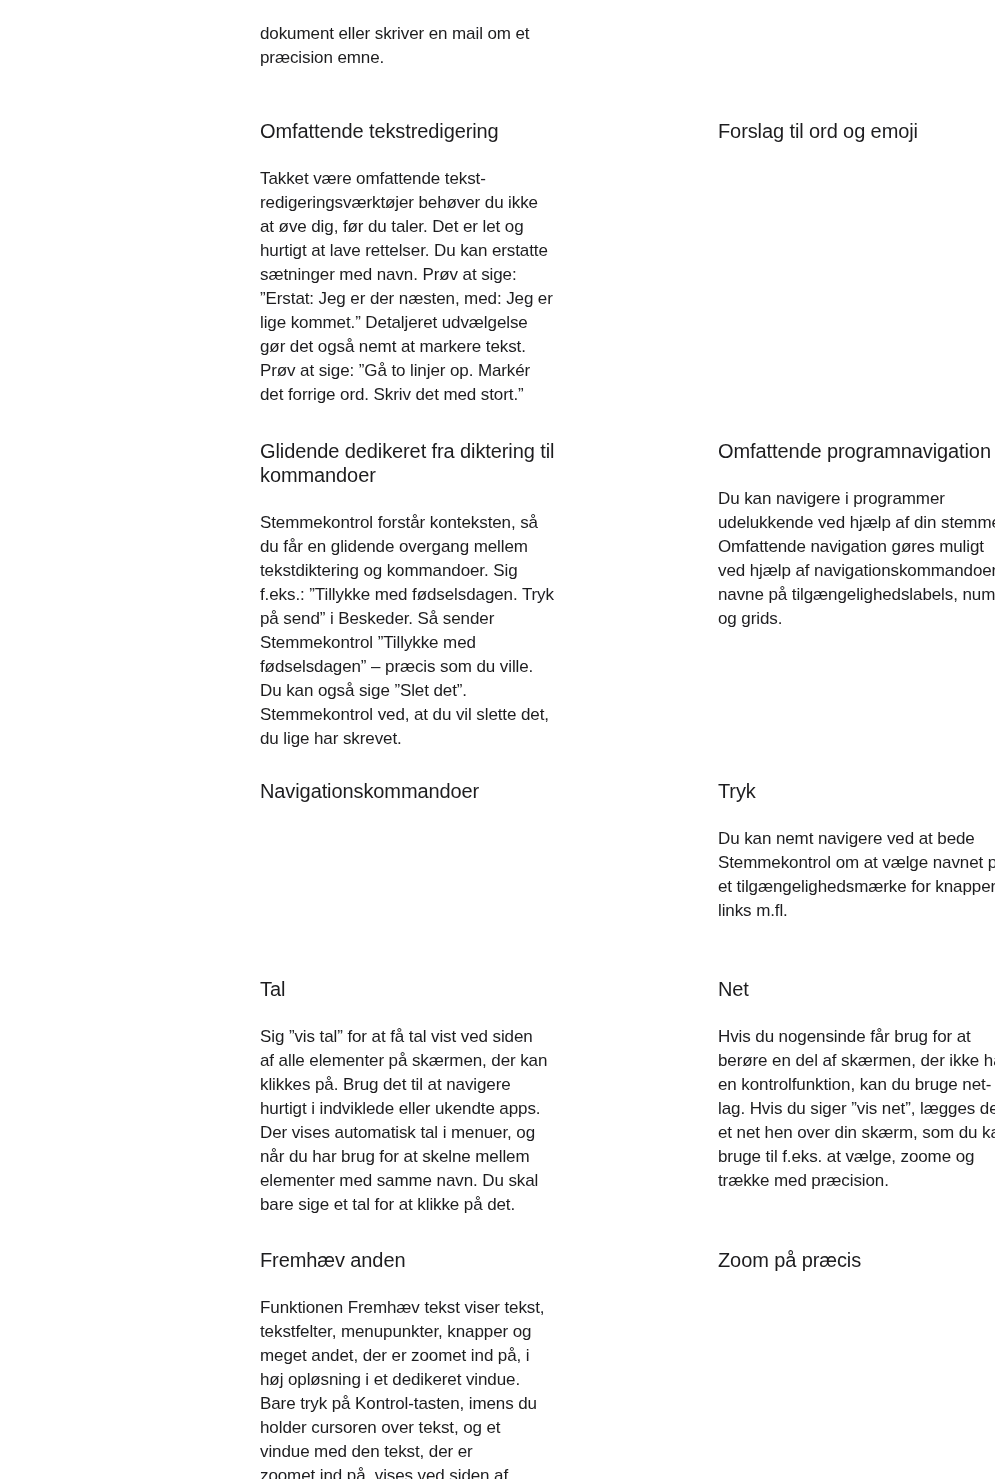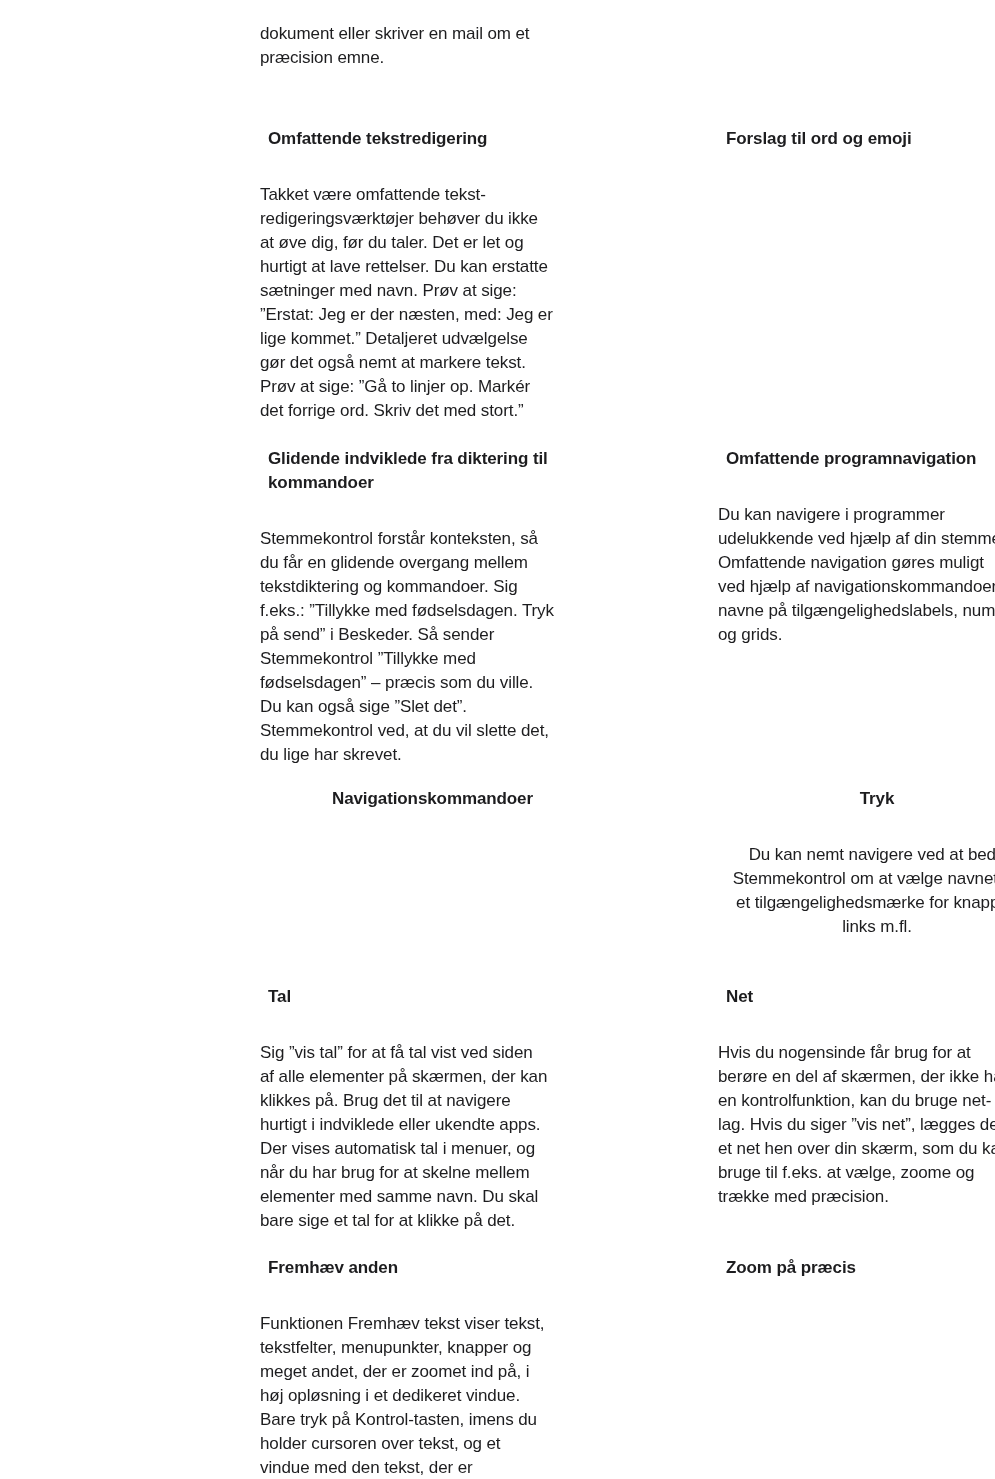--- a/index.html
+++ b/index.html
@@ -18,28 +18,28 @@
   }
   .sec {
     position: absolute;
     white-space: pre-line;
   }
   .col-l { left: 260px; width: 345px; }
   .col-r { left: 718px; width: 318px; }
   .row-intro { top: -2px; }
   .row-1 { top: 95px; }
   .row-2 { top: 415px; }
-  .row-3 { top: 755px; text-align: center; }
+  .row-3 { top: 755px; }
   .row-4 { top: 953px; }
   .row-5 { top: 1224px; }
   .sec h3 {
-    margin: 8px;
-    font-size: 17px;
+    margin: 0;
+    font-size: 20px;
     line-height: 24px;
-    font-weight: 700;
+    font-weight: 400;
     white-space: pre-line;
   }
   .sec p {
     margin: 0;
     white-space: pre-line;
   }
 </style>
 </head>
 <body>
 
@@ -59,21 +59,21 @@
 lige kommet.” Detaljeret udvælgelse
 gør det også nemt at markere tekst.
 Prøv at sige: ”Gå to linjer op. Markér
 det forrige ord. Skriv det med stort.”</p>
 </div>
 <div class="sec col-r row-1">
   <h3>Forslag til ord og emoji</h3>
 </div>
 
 <div class="sec col-l row-2">
-  <h3>Glidende indviklede fra diktering til
+  <h3>Glidende dedikeret fra diktering til
 kommandoer</h3>
   <p>Stemmekontrol forstår konteksten, så
 du får en glidende overgang mellem
 tekstdiktering og kommandoer. Sig
 f.eks.: ”Tillykke med fødselsdagen. Tryk
 på send” i Beskeder. Så sender
 Stemmekontrol ”Tillykke med
 fødselsdagen” – præcis som du ville.
 Du kan også sige ”Slet det”.
 Stemmekontrol ved, at du vil slette det,

